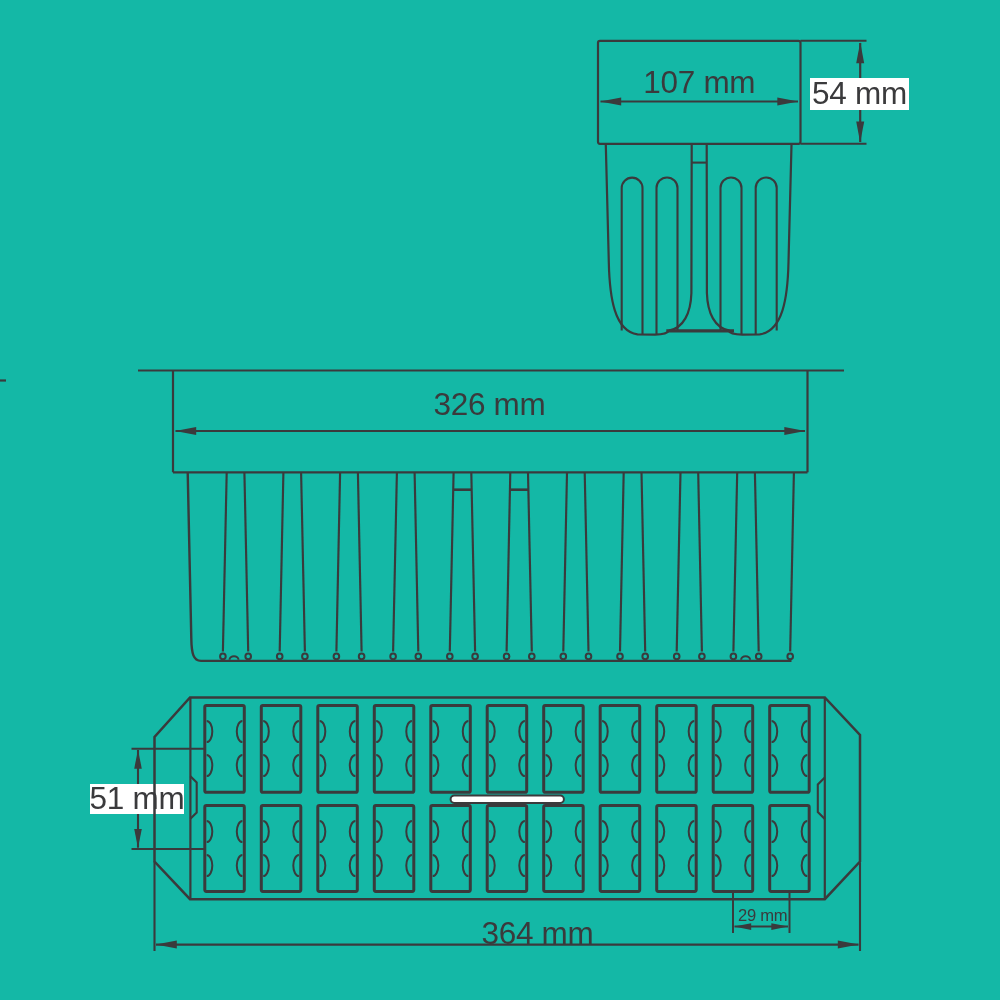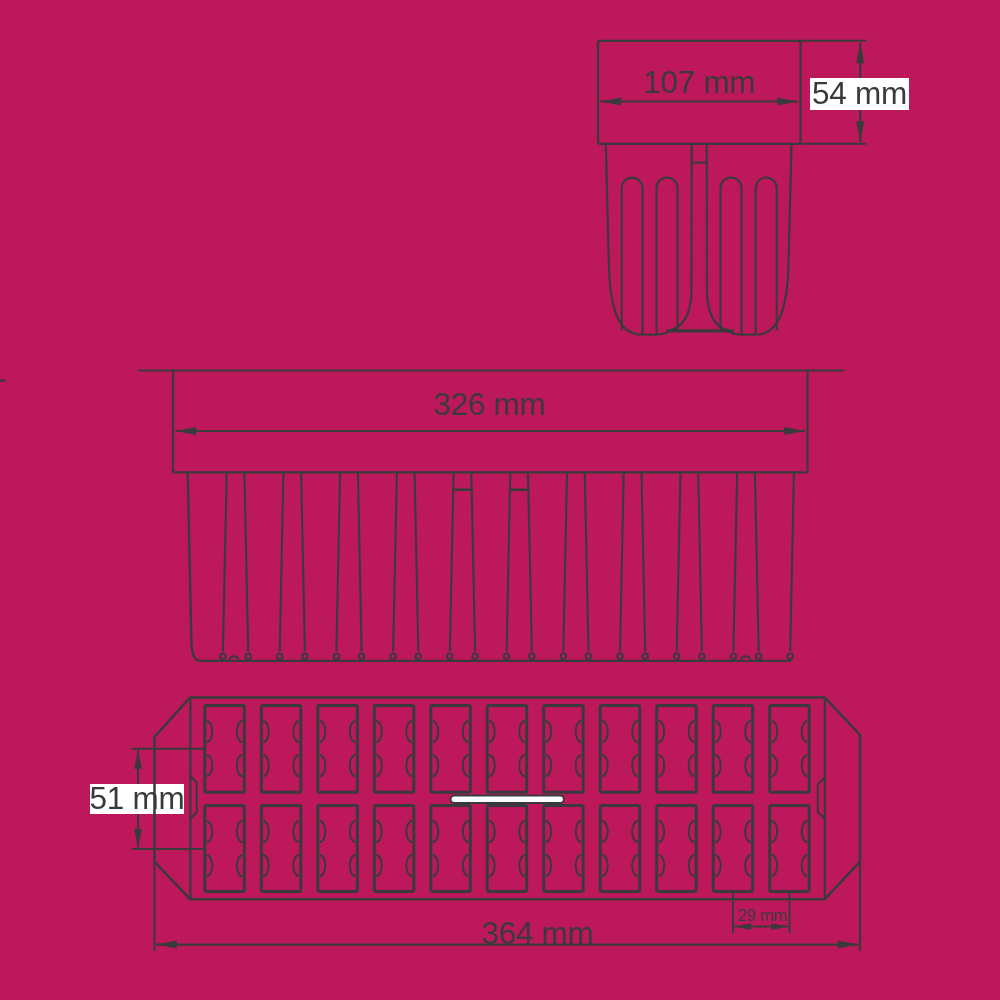--- a/index.html
+++ b/index.html
@@ -1,17 +1,17 @@
 <!DOCTYPE html>
 <html><head>
 <meta charset="utf-8">
 <title>Ice Pop Mold Drawing</title>
 <style>
 html,body{margin:0;padding:0;background:#ffffff;}
-#stage{width:1000px;height:1000px;background:#be185d;}
+#stage{width:1000px;height:1000px;background:#14b8a6;}
 </style>
 </head>
 <body>
 <div id="stage">
 <svg width="1000" height="1000" viewBox="0 0 1000 1000">
 
 <rect x="598" y="40.8" width="202.5" height="103" rx="2" fill="none" stroke="#3a3a3c" stroke-width="2.2"></rect>
 
 <g>
 <line x1="600.5" y1="101.5" x2="798" y2="101.5" stroke="#3a3a3c" stroke-width="2.2" stroke-linecap="butt"></line>

